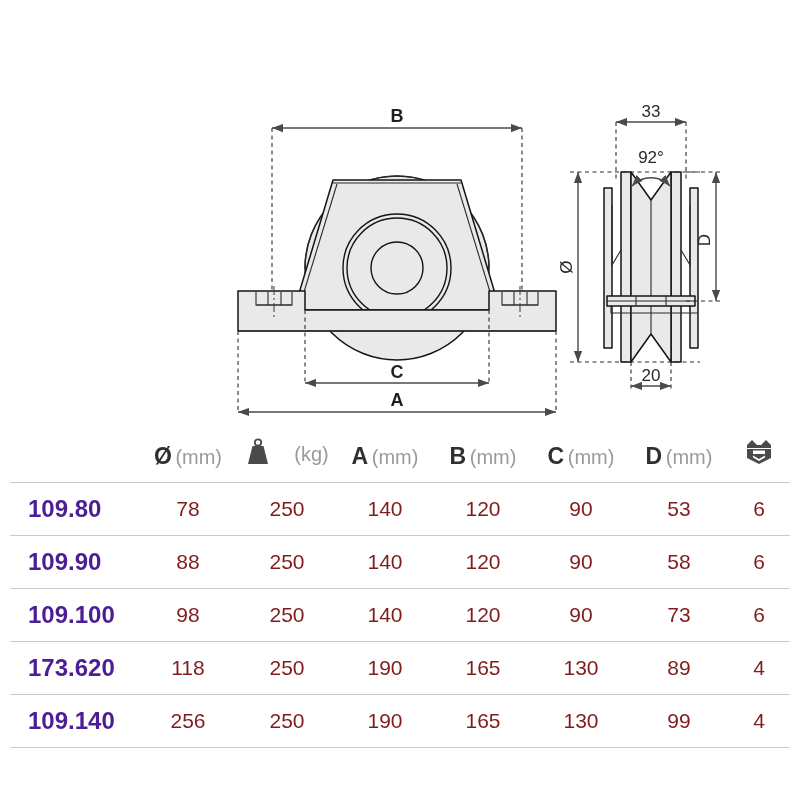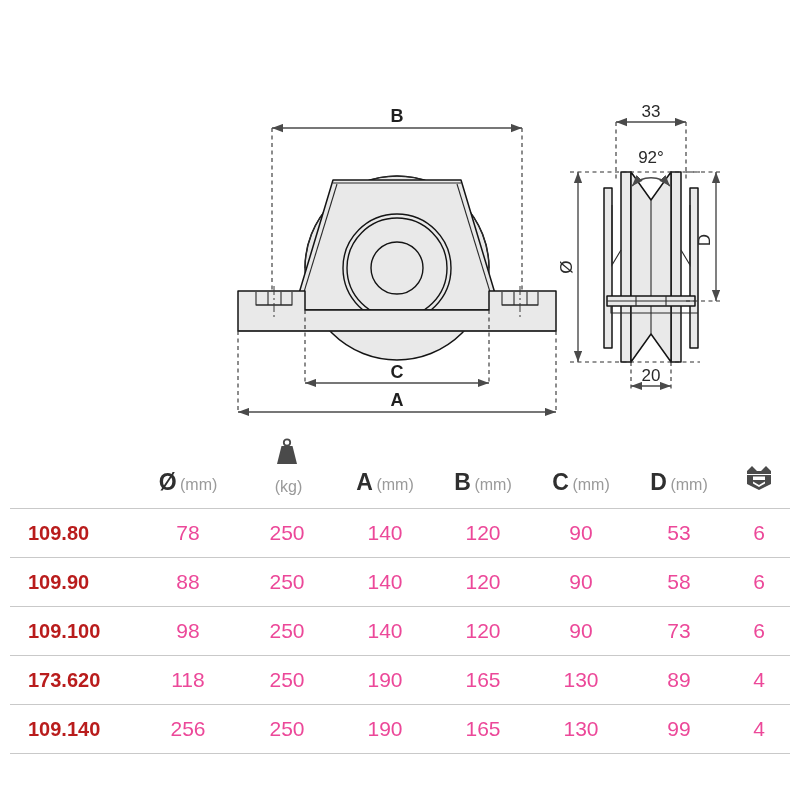--- a/index.html
+++ b/index.html
@@ -40,31 +40,31 @@
     text-align:center;
     vertical-align:bottom;
     border:0;
   }
   table.spec thead th.code-head{border:0;}
   table.spec tbody td{
     text-align:center;
     padding:12px 0 12px 0;
     border-top:1.6px solid #c9c9c9;
     font-size:21px;
-    color:#ec4899;
+    color:#7f1d1d;
     font-weight:300;
   }
   table.spec tbody tr:last-child td{border-bottom:1.6px solid #c9c9c9;margin-top:12px;}
   table.spec tbody td.code{
-    color:#b91c1c;font-weight:bold;font-size:20px;text-align:left;padding-left:18px;
+    color:#4c1d95;font-weight:bold;font-size:24px;text-align:left;padding-left:18px;
   }
   .hdr-letter{font-size:23px;font-weight:bold;color:#2f2f2f;letter-spacing:.5px;}
-  .hdr-unit{font-size:16px;color:#9a9a9a;font-weight:300;margin-left:3px;}
+  .hdr-unit{font-size:20px;color:#9a9a9a;font-weight:300;margin-left:3px;}
   .hdr-inline{display:inline-flex;align-items:baseline;justify-content:center;}
-  .hdr-icoline{display:inline-flex;align-items:center;justify-content:center;gap:8px;flex-direction:column;}
+  .hdr-icoline{display:inline-flex;align-items:center;justify-content:center;gap:20px;}
   .wt-icon{display:inline-block;vertical-align:middle;}
   .box-icon{display:inline-block;vertical-align:middle;}
 </style>
 </head>
 <body>
 
 <div class="sheet">
 
   <div class="diagram">
     <svg class="dwg" width="800" height="430" viewBox="0 0 800 430">

